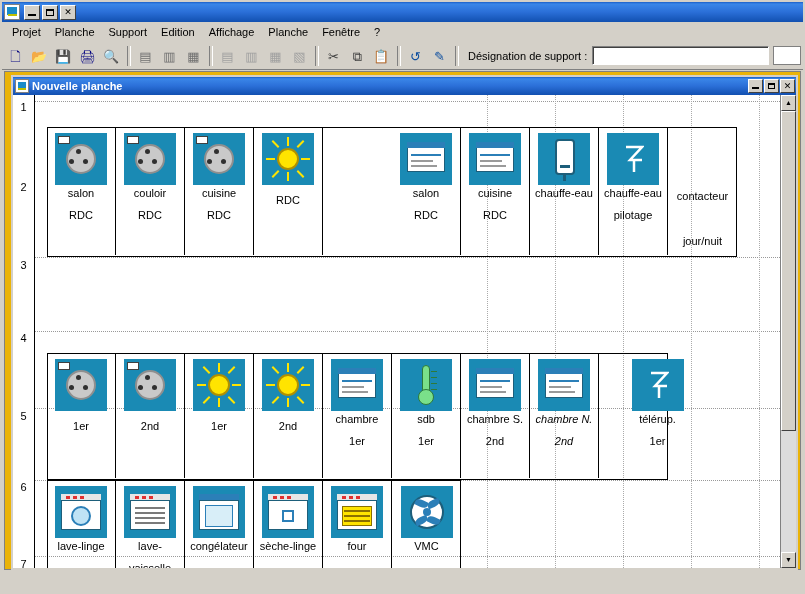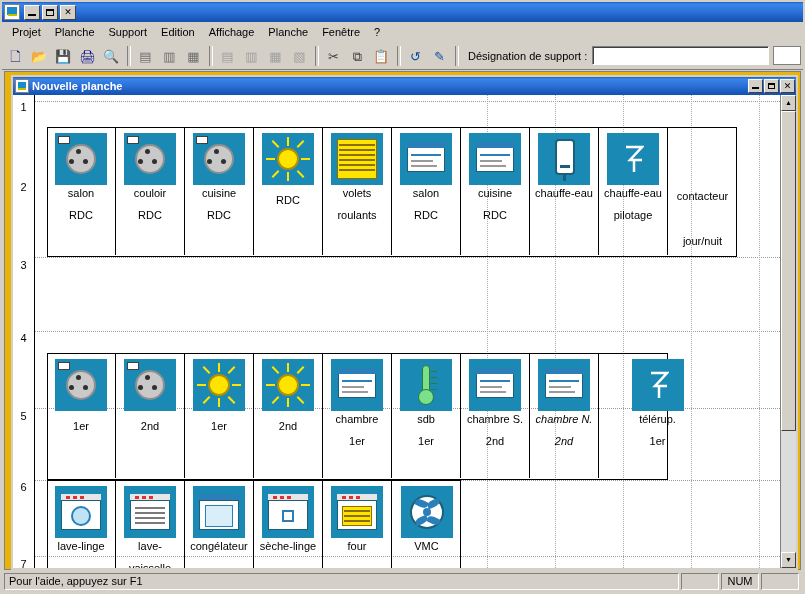--- a/index.html
+++ b/index.html
@@ -830,33 +830,20 @@
                   <span class="ray r4"></span>
                 <span class="ray r5"></span>
                   <span class="ray r6"></span>
                   <span class="ray r7"></span>
                   <span class="ray r8"></span>
               </div>
               <div class="lab"></div>
               <div class="lab2">RDC</div>
             </div>
 
-            <div class="cell" style="left:276px; width:69px; height:128px; border-right:1px solid #000;">
-              <div class="sym s-shutter">
-                <span class="body"></span>
-                <span class="slat" style="top:11px;"></span>
-                <span class="slat" style="top:16px;"></span>
-                <span class="slat" style="top:21px;"></span>
-                <span class="slat" style="top:26px;"></span>
-                <span class="slat" style="top:31px;"></span>
-                <span class="slat" style="top:36px;"></span>
-              </div>
-              <div class="lab">volets</div>
-              <div class="lab2">roulants</div>
-            </div>
 
             <div class="cell" style="left:345px; width:69px; height:128px; border-right:1px solid #000;">
               <div class="sym s-panel">
                 <span class="body"></span>
                   <span class="topbar"></span>
                   <span class="l1"></span>
                   <span class="l2"></span>
                   <span class="l3"></span>
               </div>
               <div class="lab">salon</div>
@@ -1099,20 +1086,14 @@
         <div class="vscroll">
           <div class="sb-arrow" style="top:0;">▲</div>
           <div class="sb-thumb" style="top:16px; height:320px;"></div>
           <div class="sb-arrow" style="bottom:0;">▼</div>
         </div>
 
       </div>
     </div>
   </div>
 
-  <div class="statusbar">
-    <div class="status-pane sp-main">Pour l'aide, appuyez sur F1</div>
-    <div class="status-pane sp-small"></div>
-    <div class="status-pane sp-num">NUM</div>
-    <div class="status-pane sp-small"></div>
-  </div>
 
 </div>
 
 </body></html>

